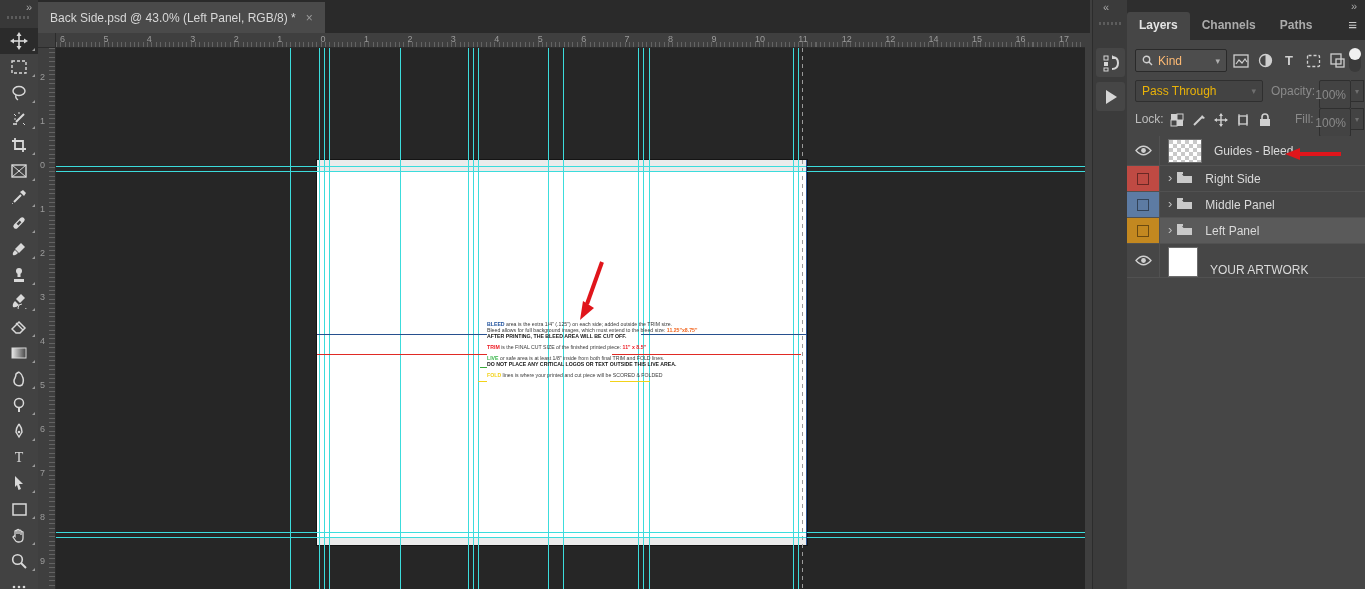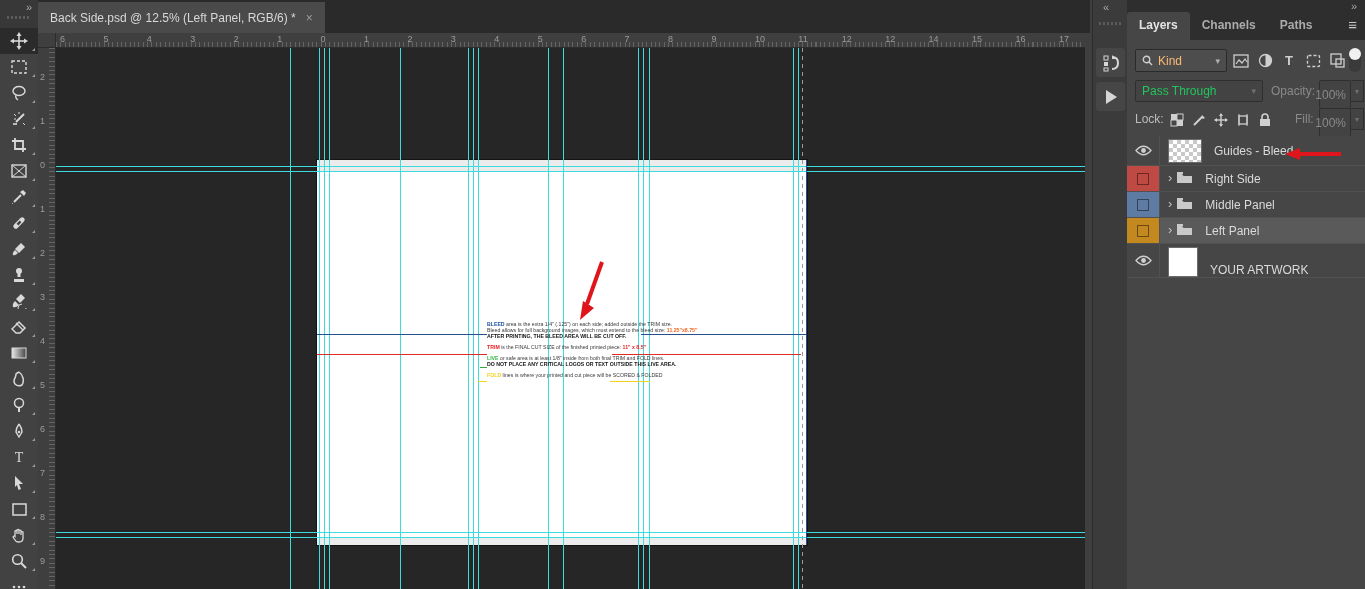--- a/index.html
+++ b/index.html
@@ -84,21 +84,21 @@
     border:1px solid #2a2a2a; border-radius:2px; display:flex; align-items:center; padding:0 6px; gap:5px; }
   #kind-box .lbl { color:#fdba74; font-size:12px; flex:1; }
   #kind-box .chev { color:#b0b0b0; font-size:9px; }
   .filt { position:absolute; top:5px; width:20px; height:19px; display:flex; align-items:center; justify-content:center; }
   #filter-toggle { position:absolute; right:4px; top:2px; width:12px; height:24px; background:#3a3a3a; border-radius:6px; }
   #filter-toggle .knob { position:absolute; left:0; top:0; width:12px; height:12px; background:#f0f0f0; border-radius:50%; }
 
   #row-blend { top:78px; height:28px; }
   #blend-box { position:absolute; left:8px; top:2px; width:128px; height:22px; background:#434343;
     border:1px solid #2f2f2f; border-radius:2px; display:flex; align-items:center; padding:0 6px; }
-  #blend-box .lbl { color:#22c55e; font-size:12px; flex:1; }
+  #blend-box .lbl { color:#eab308; font-size:12px; flex:1; }
   #blend-box .chev { color:#6f6f6f; font-size:9px; }
   .field-label { position:absolute; color:#8a8a8a; font-size:12px; }
   .val-box { position:absolute; height:29px; background:#434343; border:1px solid #2f2f2f; border-radius:2px;
     color:#8a8a8a; font-size:12px; display:flex; align-items:center; justify-content:flex-end; padding:0 4px; }
   .val-chev { position:absolute; height:22px; width:13px; background:#434343; border:1px solid #2f2f2f; border-left:none;
     color:#6f6f6f; font-size:8px; display:flex; align-items:center; justify-content:center; }
 
   #row-lock { top:108px; height:26px; }
   .lock-ico { position:absolute; top:2px; width:20px; height:20px; display:flex; align-items:center; justify-content:center; }
 
@@ -116,21 +116,21 @@
     background:repeating-conic-gradient(#ffffff 0% 25%, #c9c9c9 0% 50%) 0 0/8px 8px; }
   .whitebox { width:30px; height:30px; background:#ffffff; border:1px solid #6b6b6b; }
 </style>
 </head>
 <body>
 
 <div id="app">
 
   <div id="tabbar">
     <div id="doc-tab">
-      <span class="title">Back Side.psd @ 12.5% (Left Panel, RGB/6) *</span>
+      <span class="title">Back Side.psd @ 43.0% (Left Panel, RGB/8) *</span>
       <span class="close">×</span>
     </div>
   </div>
 
   <div id="toolbar">
     <div id="toolbar-head">
       <span class="expand">»</span>
       <span class="grip"></span>
     </div>
     <div id="tools">

